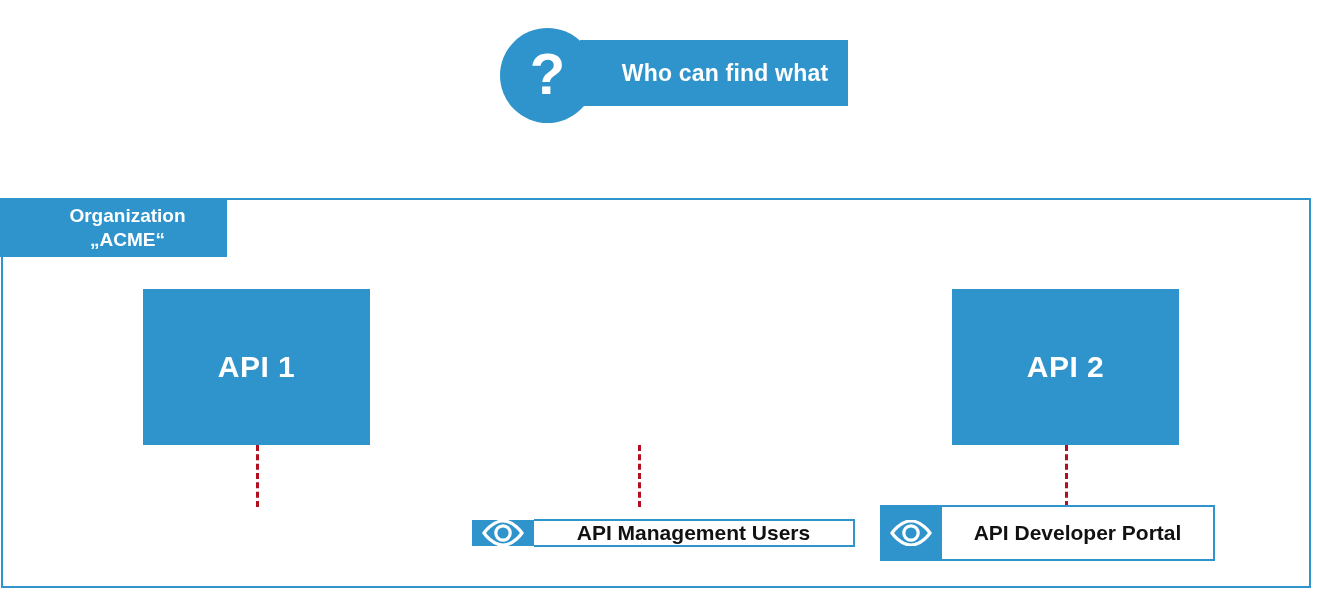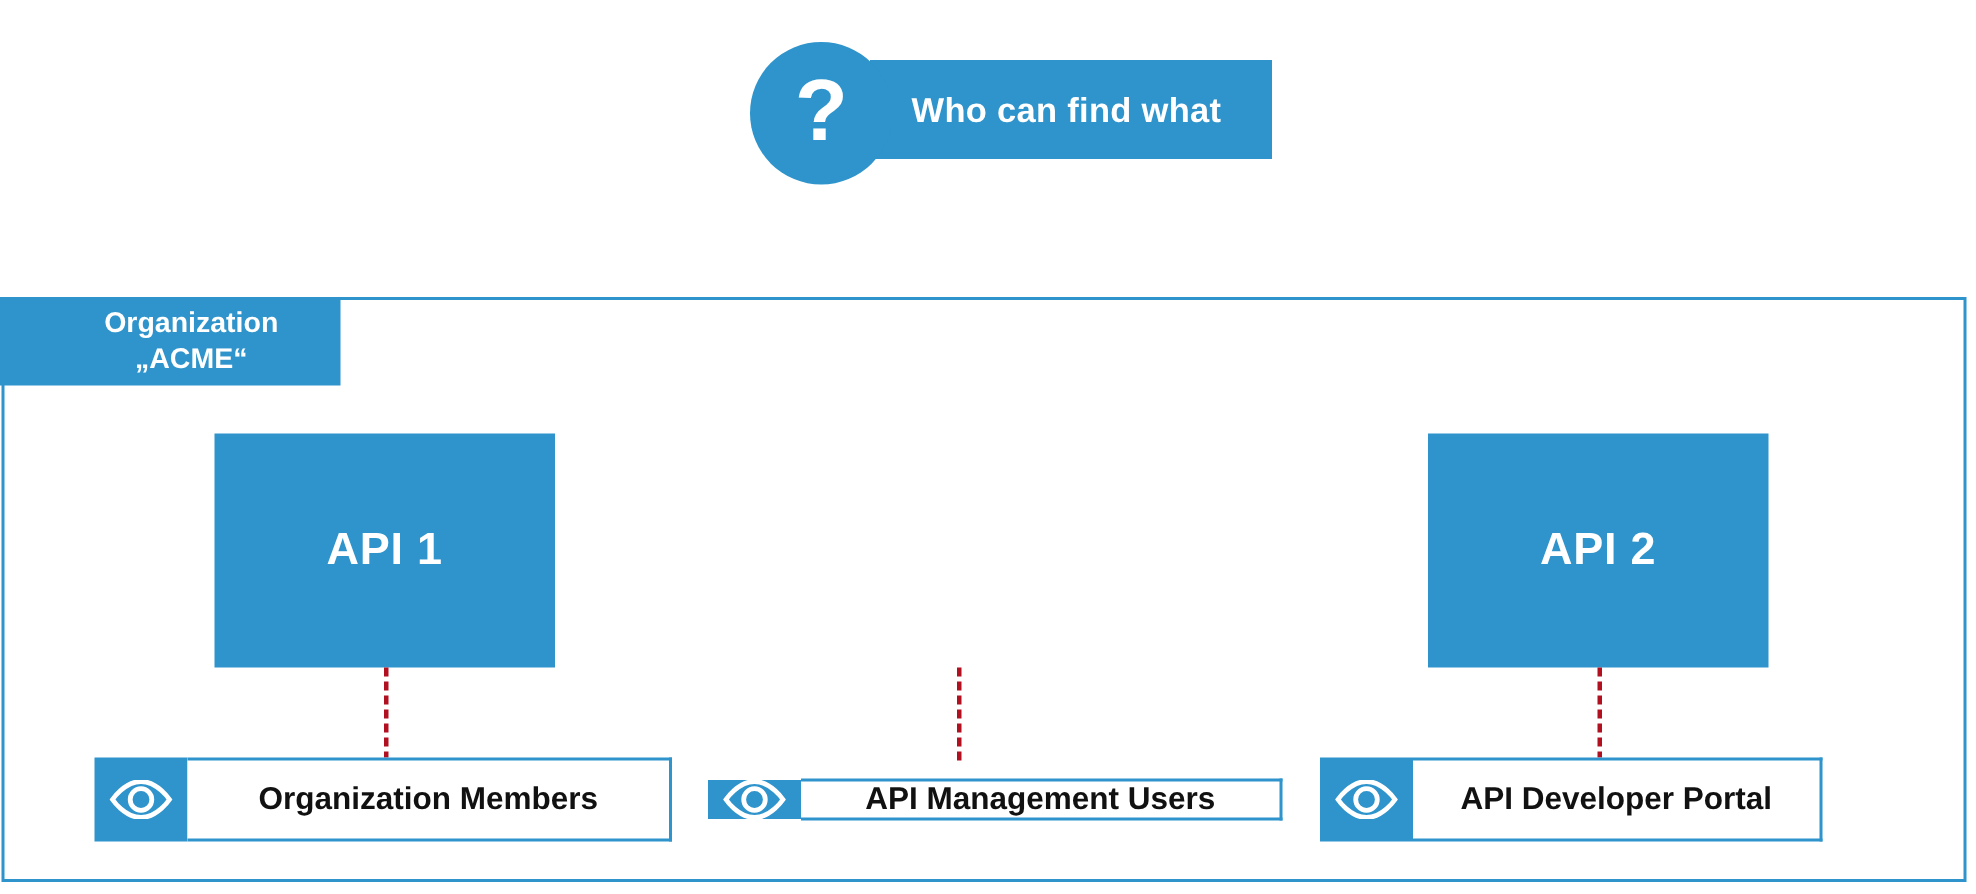--- a/index.html
+++ b/index.html
@@ -63,21 +63,21 @@
     position: absolute;
     left: 80px;
     top: 12px;
     width: 268px;
     height: 66px;
     background: #2e94cb;
     z-index: 1;
   }
   .banner-label {
     position: absolute;
-    left: 96px;
+    left: 110px;
     top: 12px;
     width: 230px;
     height: 66px;
     display: flex;
     align-items: center;
     justify-content: center;
     color: #ffffff;
     font-size: 23px;
     font-weight: bold;
     letter-spacing: 0.2px;
@@ -203,29 +203,20 @@
     <span>„ACME“</span>
   </div>
 
   <div class="api-box api-1">API 1</div>
   <div class="api-box api-3">API 2</div>
 
   <div class="connector conn-1"></div>
   <div class="connector conn-2"></div>
   <div class="connector conn-3"></div>
 
-  <div class="aud-box aud-1">
-    <div class="aud-icon">
-      <svg width="44" height="26" viewBox="0 0 44 26" aria-hidden="true">
-        <path d="M22 1C11 1 3 13 3 13s8 12 19 12 19-12 19-12S33 1 22 1z" fill="none" stroke="#ffffff" stroke-width="3.2"></path>
-        <circle cx="22" cy="13" r="7.2" fill="none" stroke="#ffffff" stroke-width="3.2"></circle>
-      </svg>
-    </div>
-    <div class="aud-label">Organization Members</div>
-  </div>
 
   <div class="aud-box aud-2">
     <div class="aud-icon">
       <svg width="44" height="26" viewBox="0 0 44 26" aria-hidden="true">
         <path d="M22 1C11 1 3 13 3 13s8 12 19 12 19-12 19-12S33 1 22 1z" fill="none" stroke="#ffffff" stroke-width="3.2"></path>
         <circle cx="22" cy="13" r="7.2" fill="none" stroke="#ffffff" stroke-width="3.2"></circle>
       </svg>
     </div>
     <div class="aud-label">API Management Users</div>
   </div>

